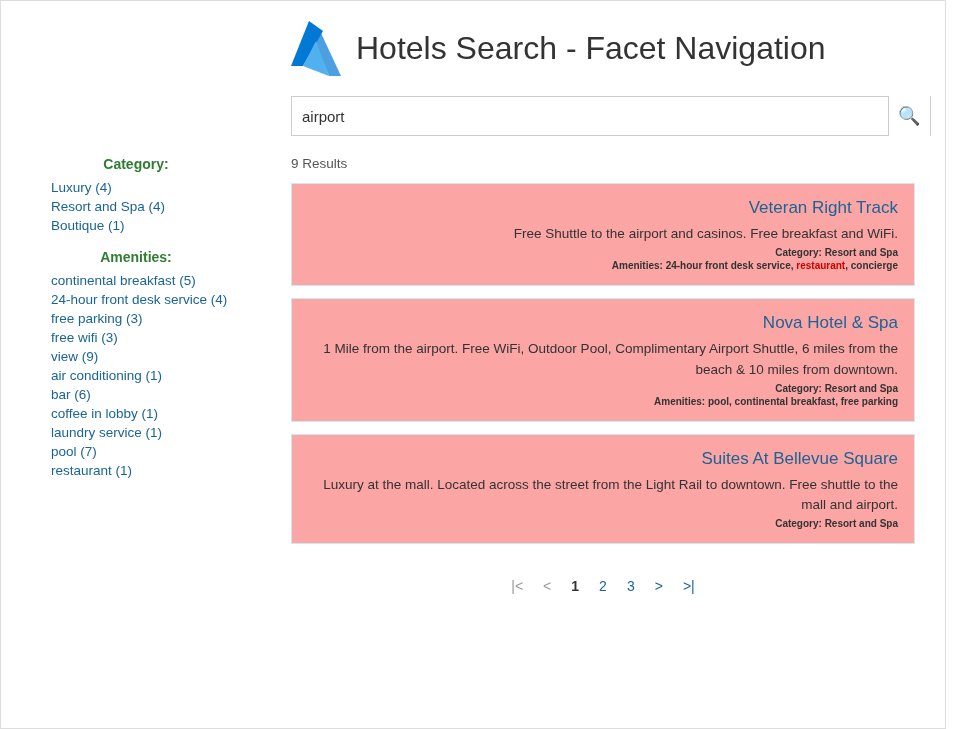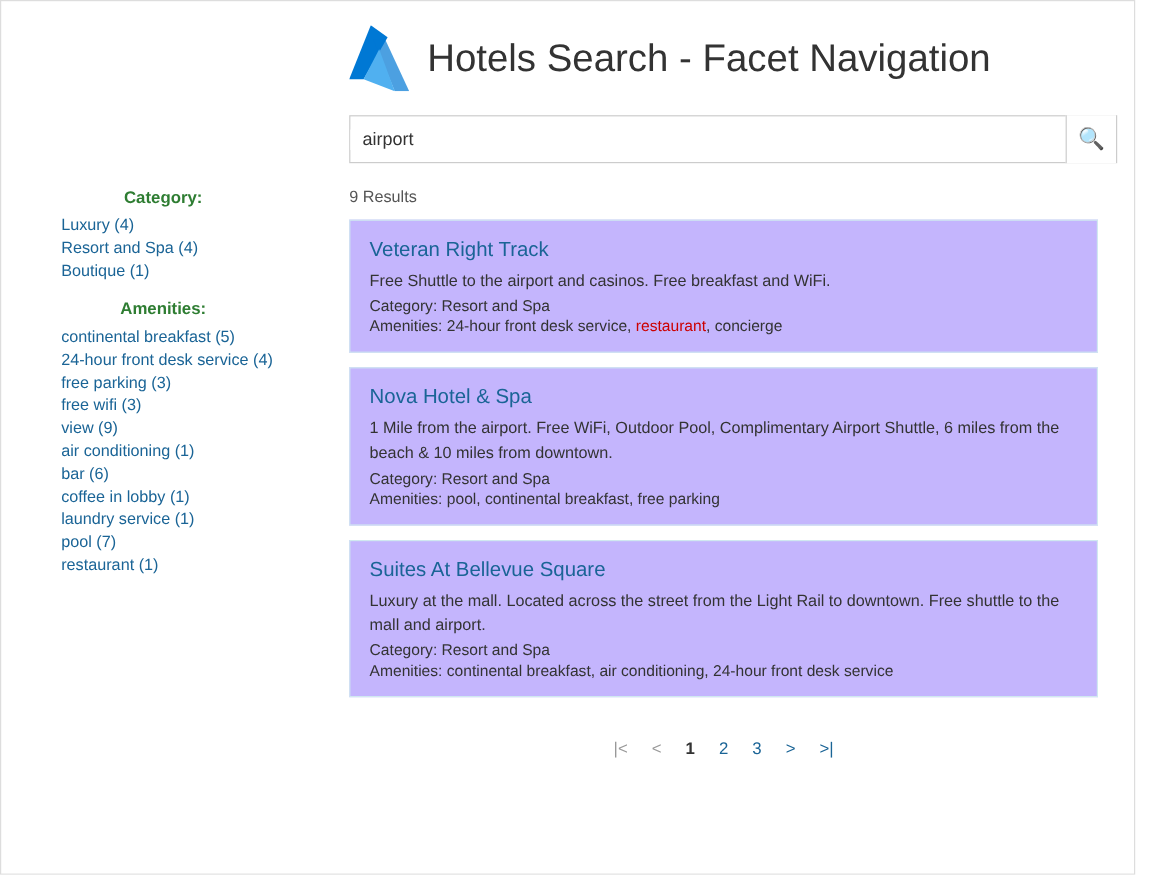--- a/index.html
+++ b/index.html
@@ -95,42 +95,44 @@
     .results-area {
       flex: 1;
       padding: 0 30px;
     }
     .results-count {
       color: #555;
       font-size: 13.5px;
       margin-bottom: 12px;
     }
     .result-card {
-      background: #c4b5fd;
+      background: #fca5a5;
       border: 1px solid #d0e8f0;
       padding: 14px 16px;
       margin-bottom: 12px;
+      text-align: right;
     }
     .result-title {
       font-size: 17px;
       color: #1a6496;
       font-weight: 400;
       margin-bottom: 6px;
       cursor: pointer;
     }
     .result-description {
       font-size: 13.5px;
       color: #333;
       margin-bottom: 3px;
       line-height: 1.5;
     }
     .result-meta {
-      font-size: 13px;
+      font-size: 10px;
       color: #333;
       margin-top: 2px;
+      font-weight: bold;
     }
     .result-meta span.highlight {
       color: #cc0000;
     }
     .pagination {
       display: flex;
       align-items: center;
       justify-content: center;
       gap: 8px;
       padding: 20px 0 10px 0;
@@ -214,23 +216,20 @@
         <div class="result-meta">Category: Resort and Spa</div>
         <div class="result-meta">
           <span>Amenities: </span><span>pool, continental breakfast, free parking</span>
         </div>
       </div>
 
       <div class="result-card">
         <div class="result-title">Suites At Bellevue Square</div>
         <div class="result-description">Luxury at the mall.  Located across the street from the Light Rail to downtown.  Free shuttle to the mall and airport.</div>
         <div class="result-meta">Category: Resort and Spa</div>
-        <div class="result-meta">
-          <span>Amenities: </span><span>continental breakfast, air conditioning, 24-hour front desk service</span>
-        </div>
       </div>
 
       <div class="pagination">
         <a class="page-btn disabled">|&lt;</a>
         <a class="page-btn disabled">&lt;</a>
         <a class="page-btn active">1</a>
         <a class="page-btn">2</a>
         <a class="page-btn">3</a>
         <a class="page-btn">&gt;</a>
         <a class="page-btn">&gt;|</a>

